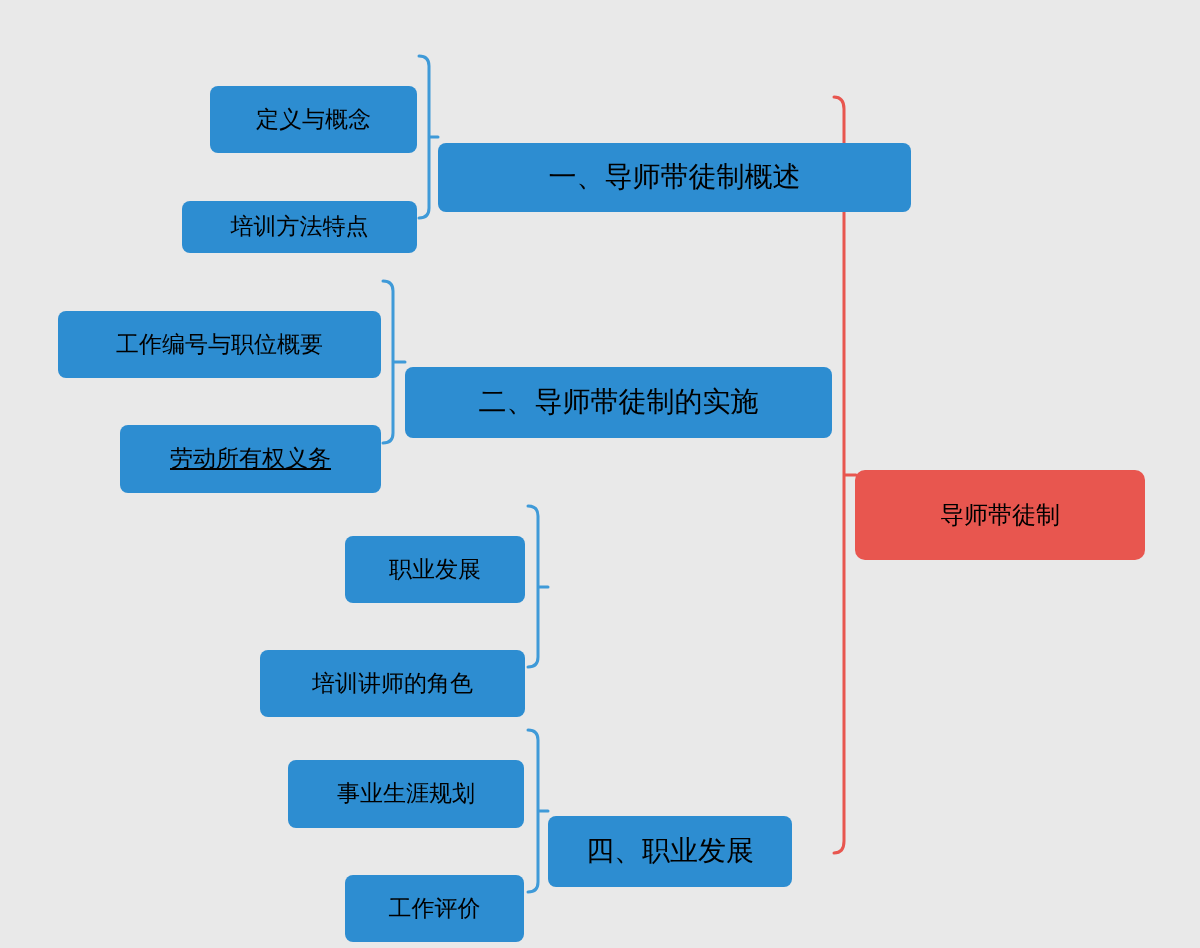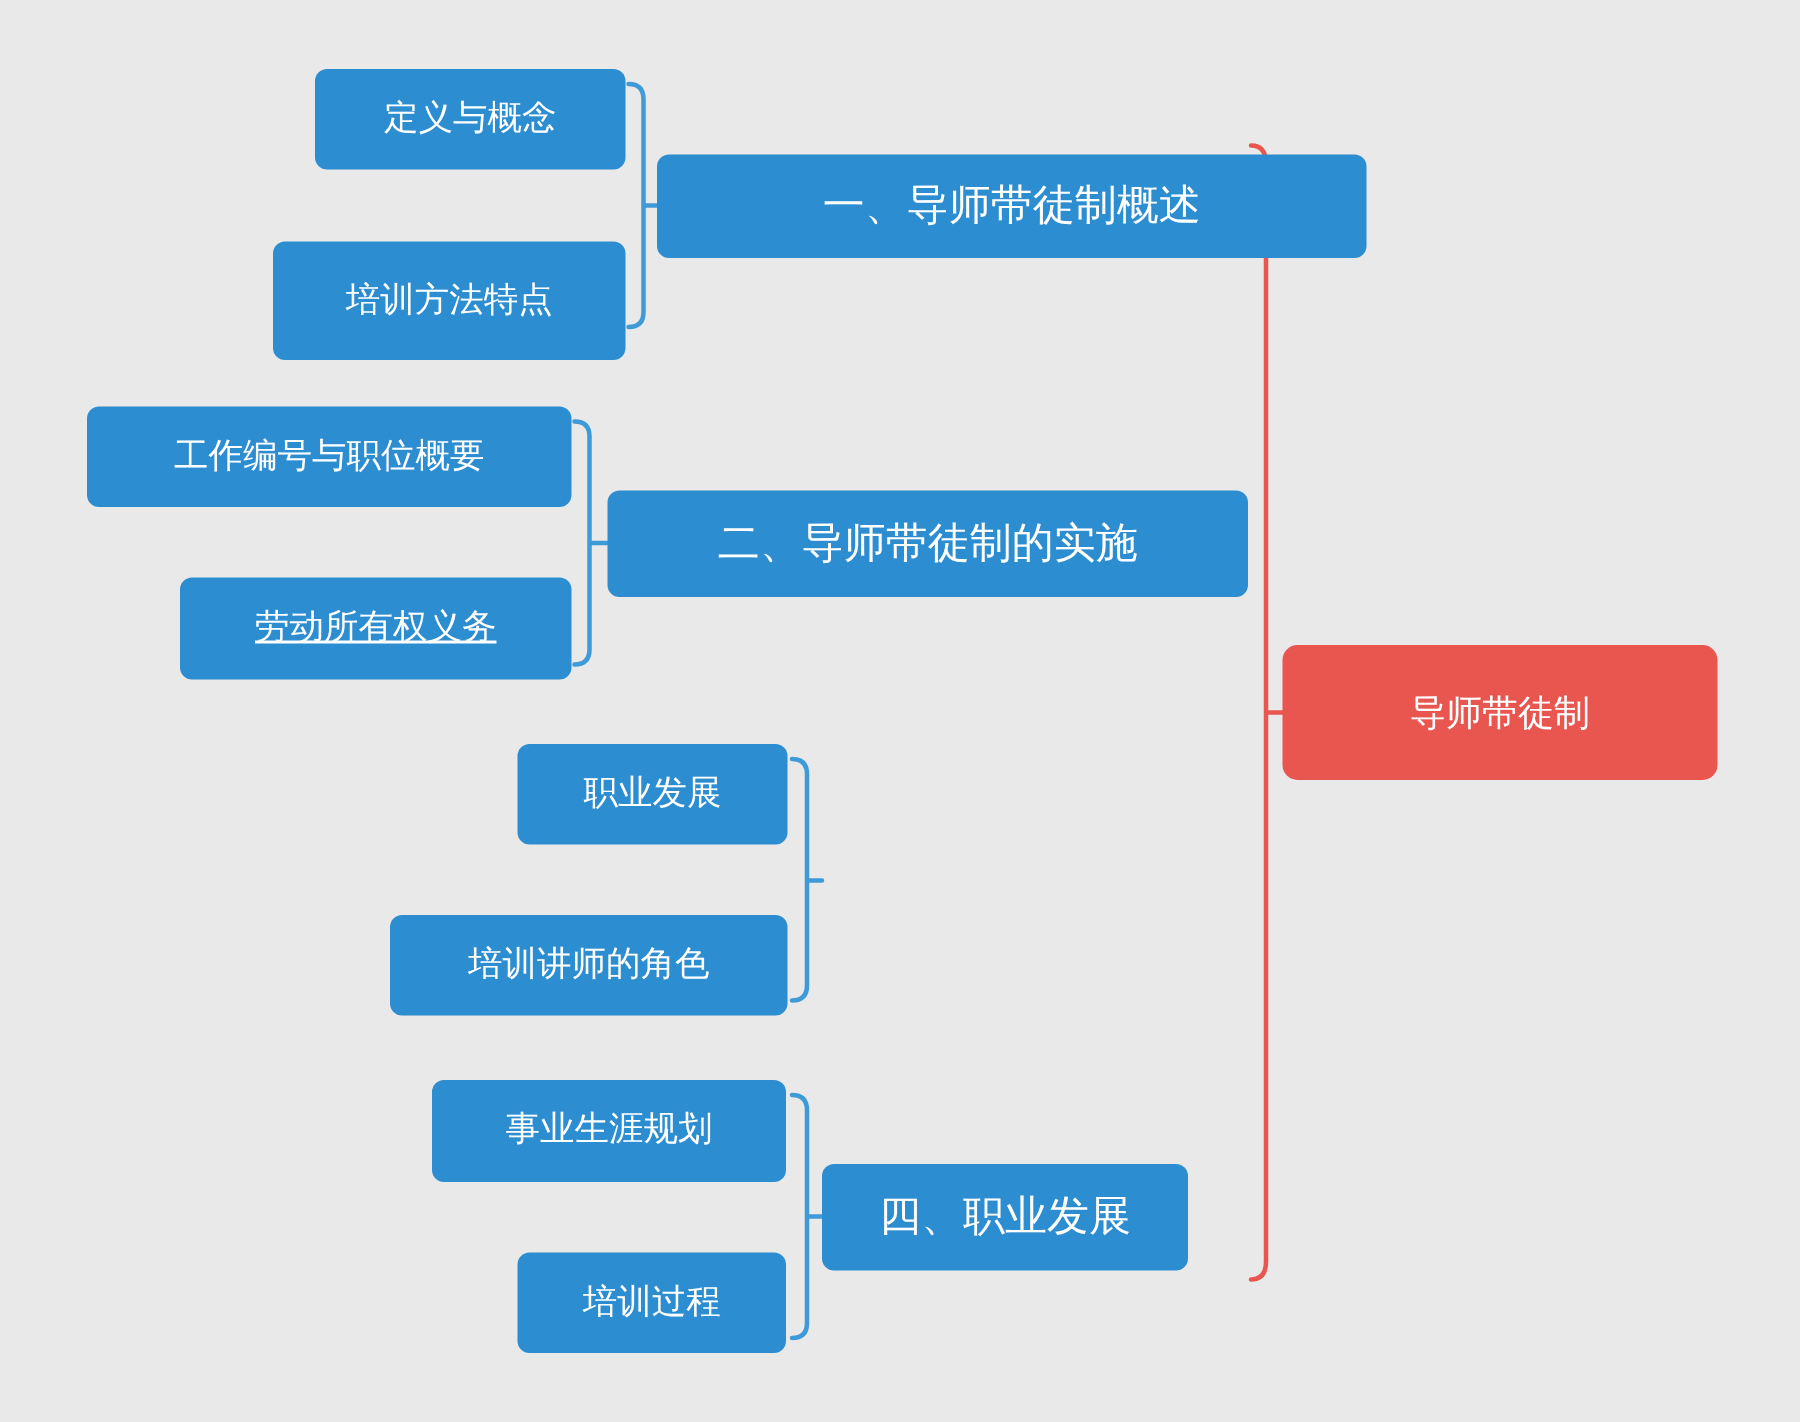--- a/index.html
+++ b/index.html
@@ -19,27 +19,28 @@
     position: absolute;
     left: 0; top: 0;
     width: 1200px; height: 948px;
     pointer-events: none;
   }
   .node {
     position: absolute;
     display: flex;
     align-items: center;
     justify-content: center;
-    color: #ffffff;
+    color: #000000;
     border-radius: 8px;
     text-align: center;
     line-height: 1.1;
     cursor: pointer;
     white-space: nowrap;
     user-select: none;
+    margin-top: 40px;
   }
   .node.blue { background: #2d8dd1; }
   .node.red  { background: #e8564f; border-radius: 10px; }
   .root-label  { font-size: 24px; }
   .branch-label{ font-size: 28px; }
   .child-label { font-size: 23px; }
 </style>
 </head>
 <body>
 
@@ -55,26 +56,26 @@
 
     <path d="M528 506 Q538 506 538 516 L538 657 Q538 667 528 667 M538 587 L548 587" fill="none" stroke-width="3" stroke-linecap="round" stroke="#3f9ad8"></path>
 
     <path d="M528 730 Q538 730 538 740 L538 882 Q538 892 528 892 M538 811 L548 811" fill="none" stroke-width="3" stroke-linecap="round" stroke="#3f9ad8"></path>
   </svg>
 
   <div class="node red root-label" style="left:855px; top:430px; width:290px; height:90px;">导师带徒制</div>
 
   <div class="node blue branch-label" style="left:438px; top:103px; width:473px; height:69px;">一、导师带徒制概述</div>
   <div class="node blue child-label" style="left:210px; top:46px; width:207px; height:67px;">定义与概念</div>
-  <div class="node blue child-label" style="left:182px; top:161px; width:235px; height:79px;">培训方法特点</div>
+  <div class="node blue child-label" style="left:182px; top:161px; width:235px; height:52px;">培训方法特点</div>
 
   <div class="node blue branch-label" style="left:405px; top:327px; width:427px; height:71px;">二、导师带徒制的实施</div>
   <div class="node blue child-label" style="left:58px; top:271px; width:323px; height:67px;">工作编号与职位概要</div>
   <div class="node blue child-label" style="left:120px; top:385px; width:261px; height:68px;text-decoration:underline;">劳动所有权义务</div>
 
   <div class="node blue child-label" style="left:345px; top:496px; width:180px; height:67px;">职业发展</div>
   <div class="node blue child-label" style="left:260px; top:610px; width:265px; height:67px;">培训讲师的角色</div>
 
   <div class="node blue branch-label" style="left:548px; top:776px; width:244px; height:71px;">四、职业发展</div>
   <div class="node blue child-label" style="left:288px; top:720px; width:236px; height:68px;">事业生涯规划</div>
-  <div class="node blue child-label" style="left:345px; top:835px; width:179px; height:67px;">培训过程</div>
+  <div class="node blue child-label" style="left:345px; top:835px; width:179px; height:67px;">工作评价</div>
 
 </div>
 
 </body></html>

